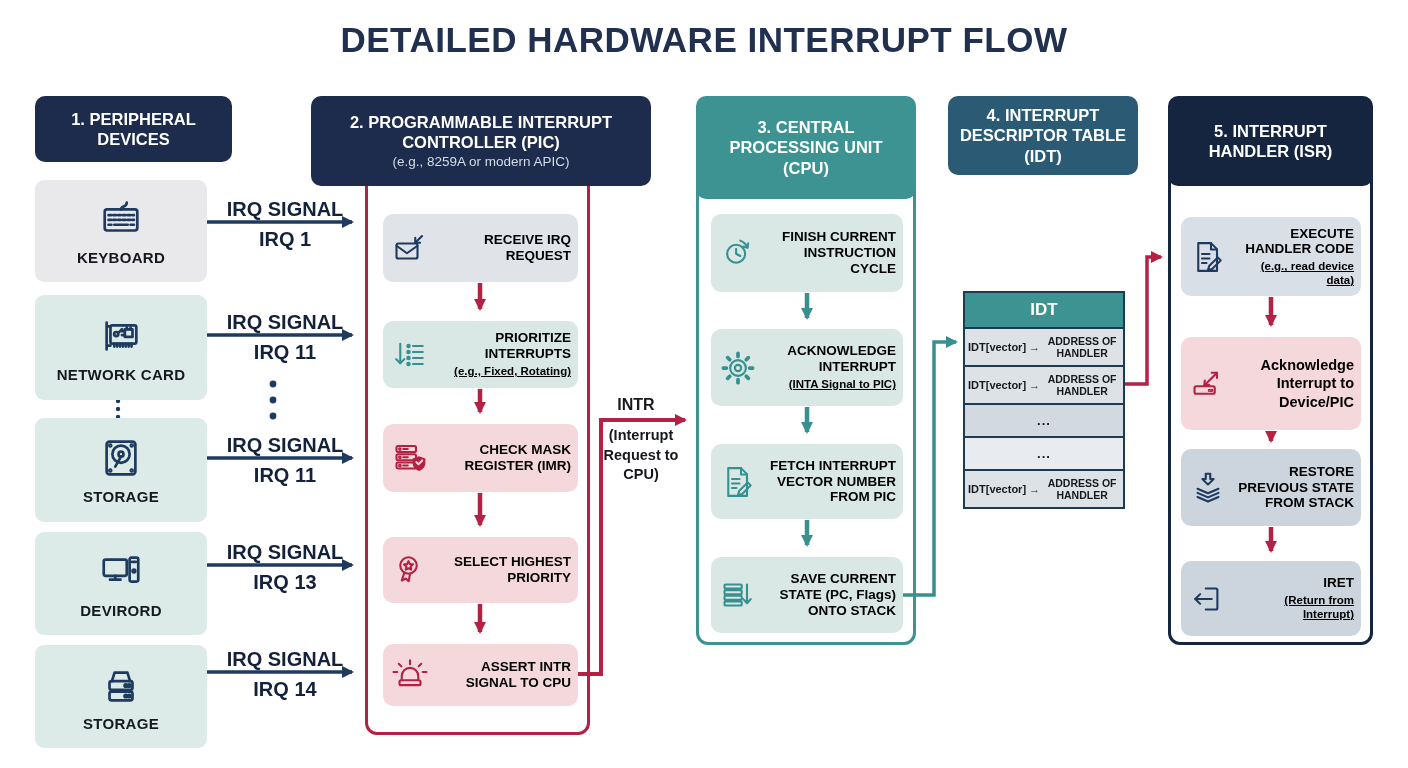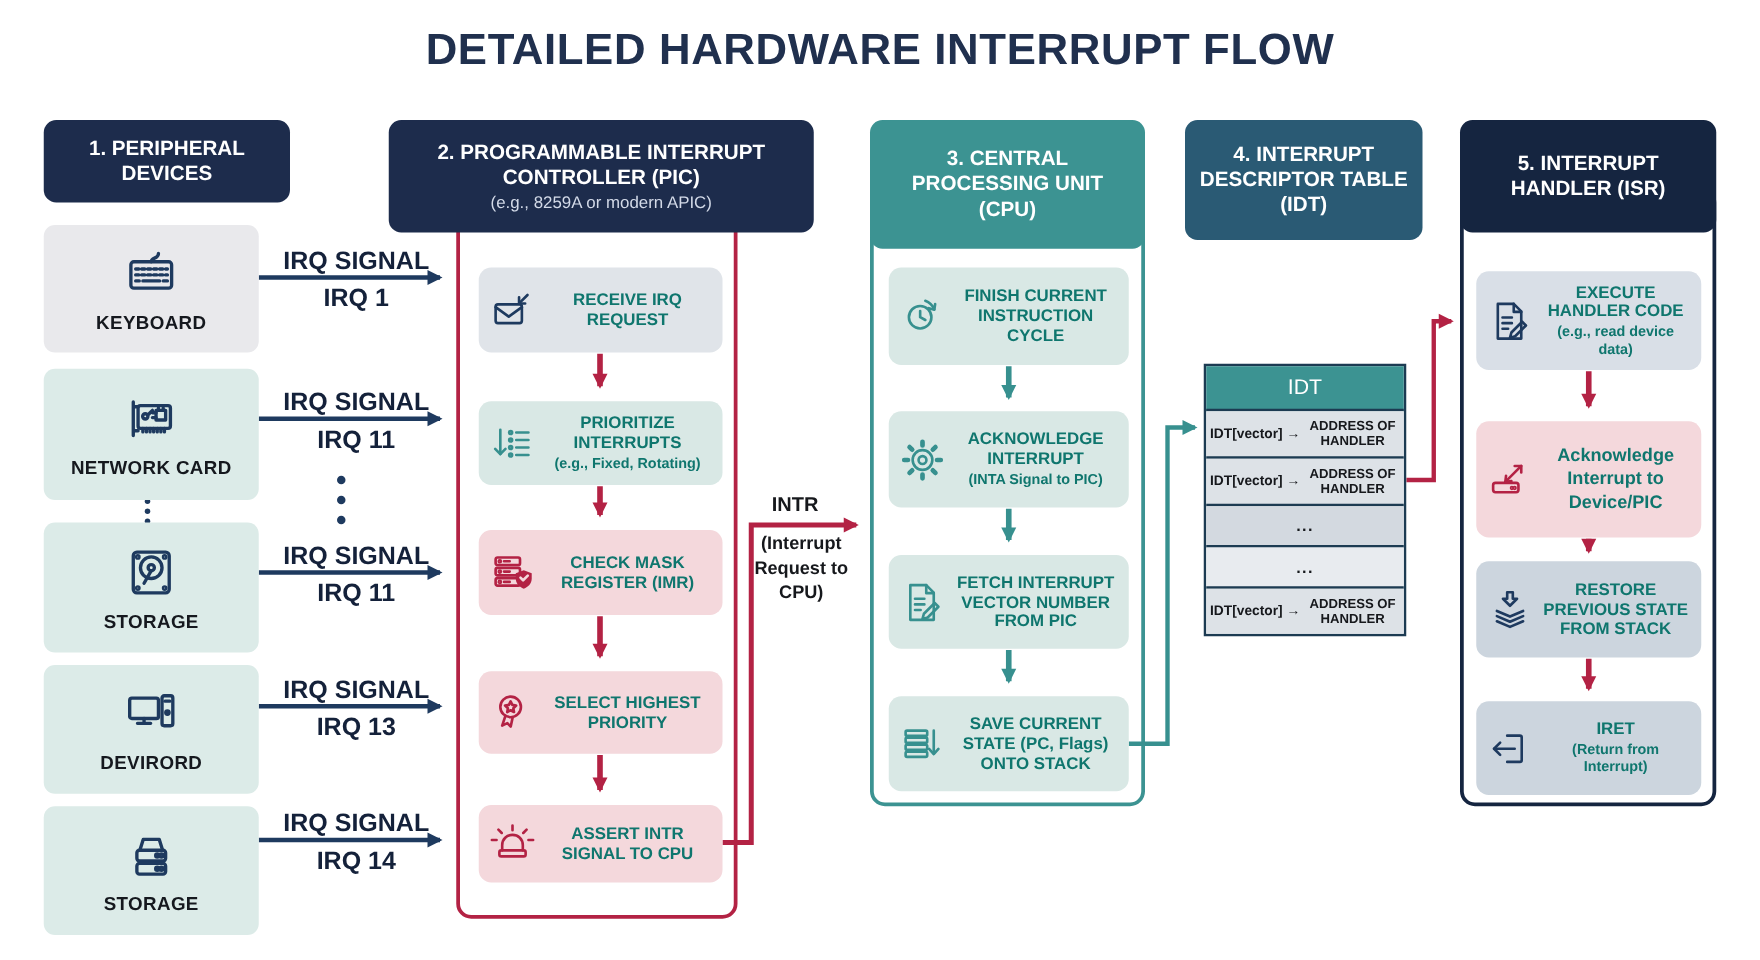--- a/index.html
+++ b/index.html
@@ -29,43 +29,43 @@
   .device.teal{background:#dcebe8}
   .dlabel{font-size:15px;font-weight:800;color:#15181e;letter-spacing:.3px;text-align:center;}
   
   .step{position:absolute;border-radius:10px;display:flex;align-items:center;gap:5px;
         padding:5px 7px 5px 9px;box-sizing:border-box;z-index:4;}
   .tone-gray{background:#e0e4e9}
   .tone-teal{background:#d9e8e5}
   .tone-pink{background:#f4d8dc}
   .tone-slate{background:#ccd5de}
   .tone-bluegray{background:#d9dfe7}
-  .stxt{flex:1;text-align:center;font-weight:700;font-size:13.5px;line-height:1.18;color:#0f766e;}
-  .stxt .sub{font-size:11.5px;margin-top:3px;font-weight:700;}
+  .stxt{flex:1;text-align:right;font-weight:700;font-size:13.5px;line-height:1.18;color:#000000;}
+  .stxt .sub{font-size:11.5px;margin-top:3px;font-weight:700;text-decoration:underline;}
   .stxt.mixed{font-size:14.5px;line-height:1.25}
   
   .ic{flex:0 0 auto;display:flex;align-items:center;justify-content:center;}
   .ic svg{width:36px;height:36px}
   .dic svg{width:46px;height:46px}
   .c-navy{color:#1e3a5f}
   .c-teal{color:#37908f}
   .c-red{color:#b32244}
   svg.icon{fill:none;stroke:currentColor;stroke-width:2.8;stroke-linecap:round;stroke-linejoin:round;}
   
   .sig{position:absolute;width:150px;text-align:center;font-size:20px;font-weight:800;
        color:#14213a;z-index:5;}
   
   .intr-t{position:absolute;left:595px;top:396px;width:82px;text-align:center;
           font-size:16px;font-weight:800;color:#16181c;z-index:5;}
   .intr-s{position:absolute;left:596px;top:426px;width:90px;text-align:center;
           font-size:14.5px;font-weight:700;color:#16181c;line-height:1.35;z-index:5;}
   
   .idt{position:absolute;left:963px;top:291px;width:162px;border:2px solid #1c3b52;
        box-sizing:border-box;z-index:4;background:#fff;}
-  .idt-h{background:#3c9392;color:#fff;font-weight:400;font-size:17px;text-align:center;
+  .idt-h{background:#3c9392;color:#fff;font-weight:700;font-size:17px;text-align:center;
          height:34px;display:flex;align-items:center;justify-content:center;
          border-bottom:2px solid #1c3b52;}
   .idt-r{display:flex;align-items:center;justify-content:center;gap:4px;
          border-bottom:2px solid #1c3b52;font-weight:800;color:#16181c;
          font-size:10.5px;box-sizing:border-box;padding:0 3px;}
   .idt-r:last-child{border-bottom:none}
   .idt-r .lv{white-space:nowrap;font-size:11px}
   .idt-r .rv{width:84px;text-align:center;line-height:1.15;font-size:10.5px}
   .idt-r .cv{font-size:13px;letter-spacing:1px}
   .r-a{background:#dde2e7;height:38px}
@@ -371,21 +371,21 @@
           <rect x="6" y="32.5" width="23" height="5.5" rx="1.5"></rect>
           <path d="M36 10v24"></path>
           <path d="M31 29.5l5 5.5 5-5.5"></path>
         </svg>
     </span>
     <div class="stxt">
         <div>SAVE CURRENT STATE (PC, Flags) ONTO STACK</div>
       </div>
   </div>
 
-  <div class="hdr steel" style="left:948px;top:96px;width:190px;height:96px">
+  <div class="hdr steel" style="left:948px;top:96px;width:190px;height:79px">
     <div class="h-main">4. INTERRUPT DESCRIPTOR TABLE (IDT)</div>
   </div>
 
   <div class="idt">
     <div class="idt-h">IDT</div>
     <div class="idt-r r-a">
       <span class="lv">IDT[vector] →</span>
       <span class="rv">ADDRESS OF HANDLER</span>
     </div>
     <div class="idt-r r-b">

